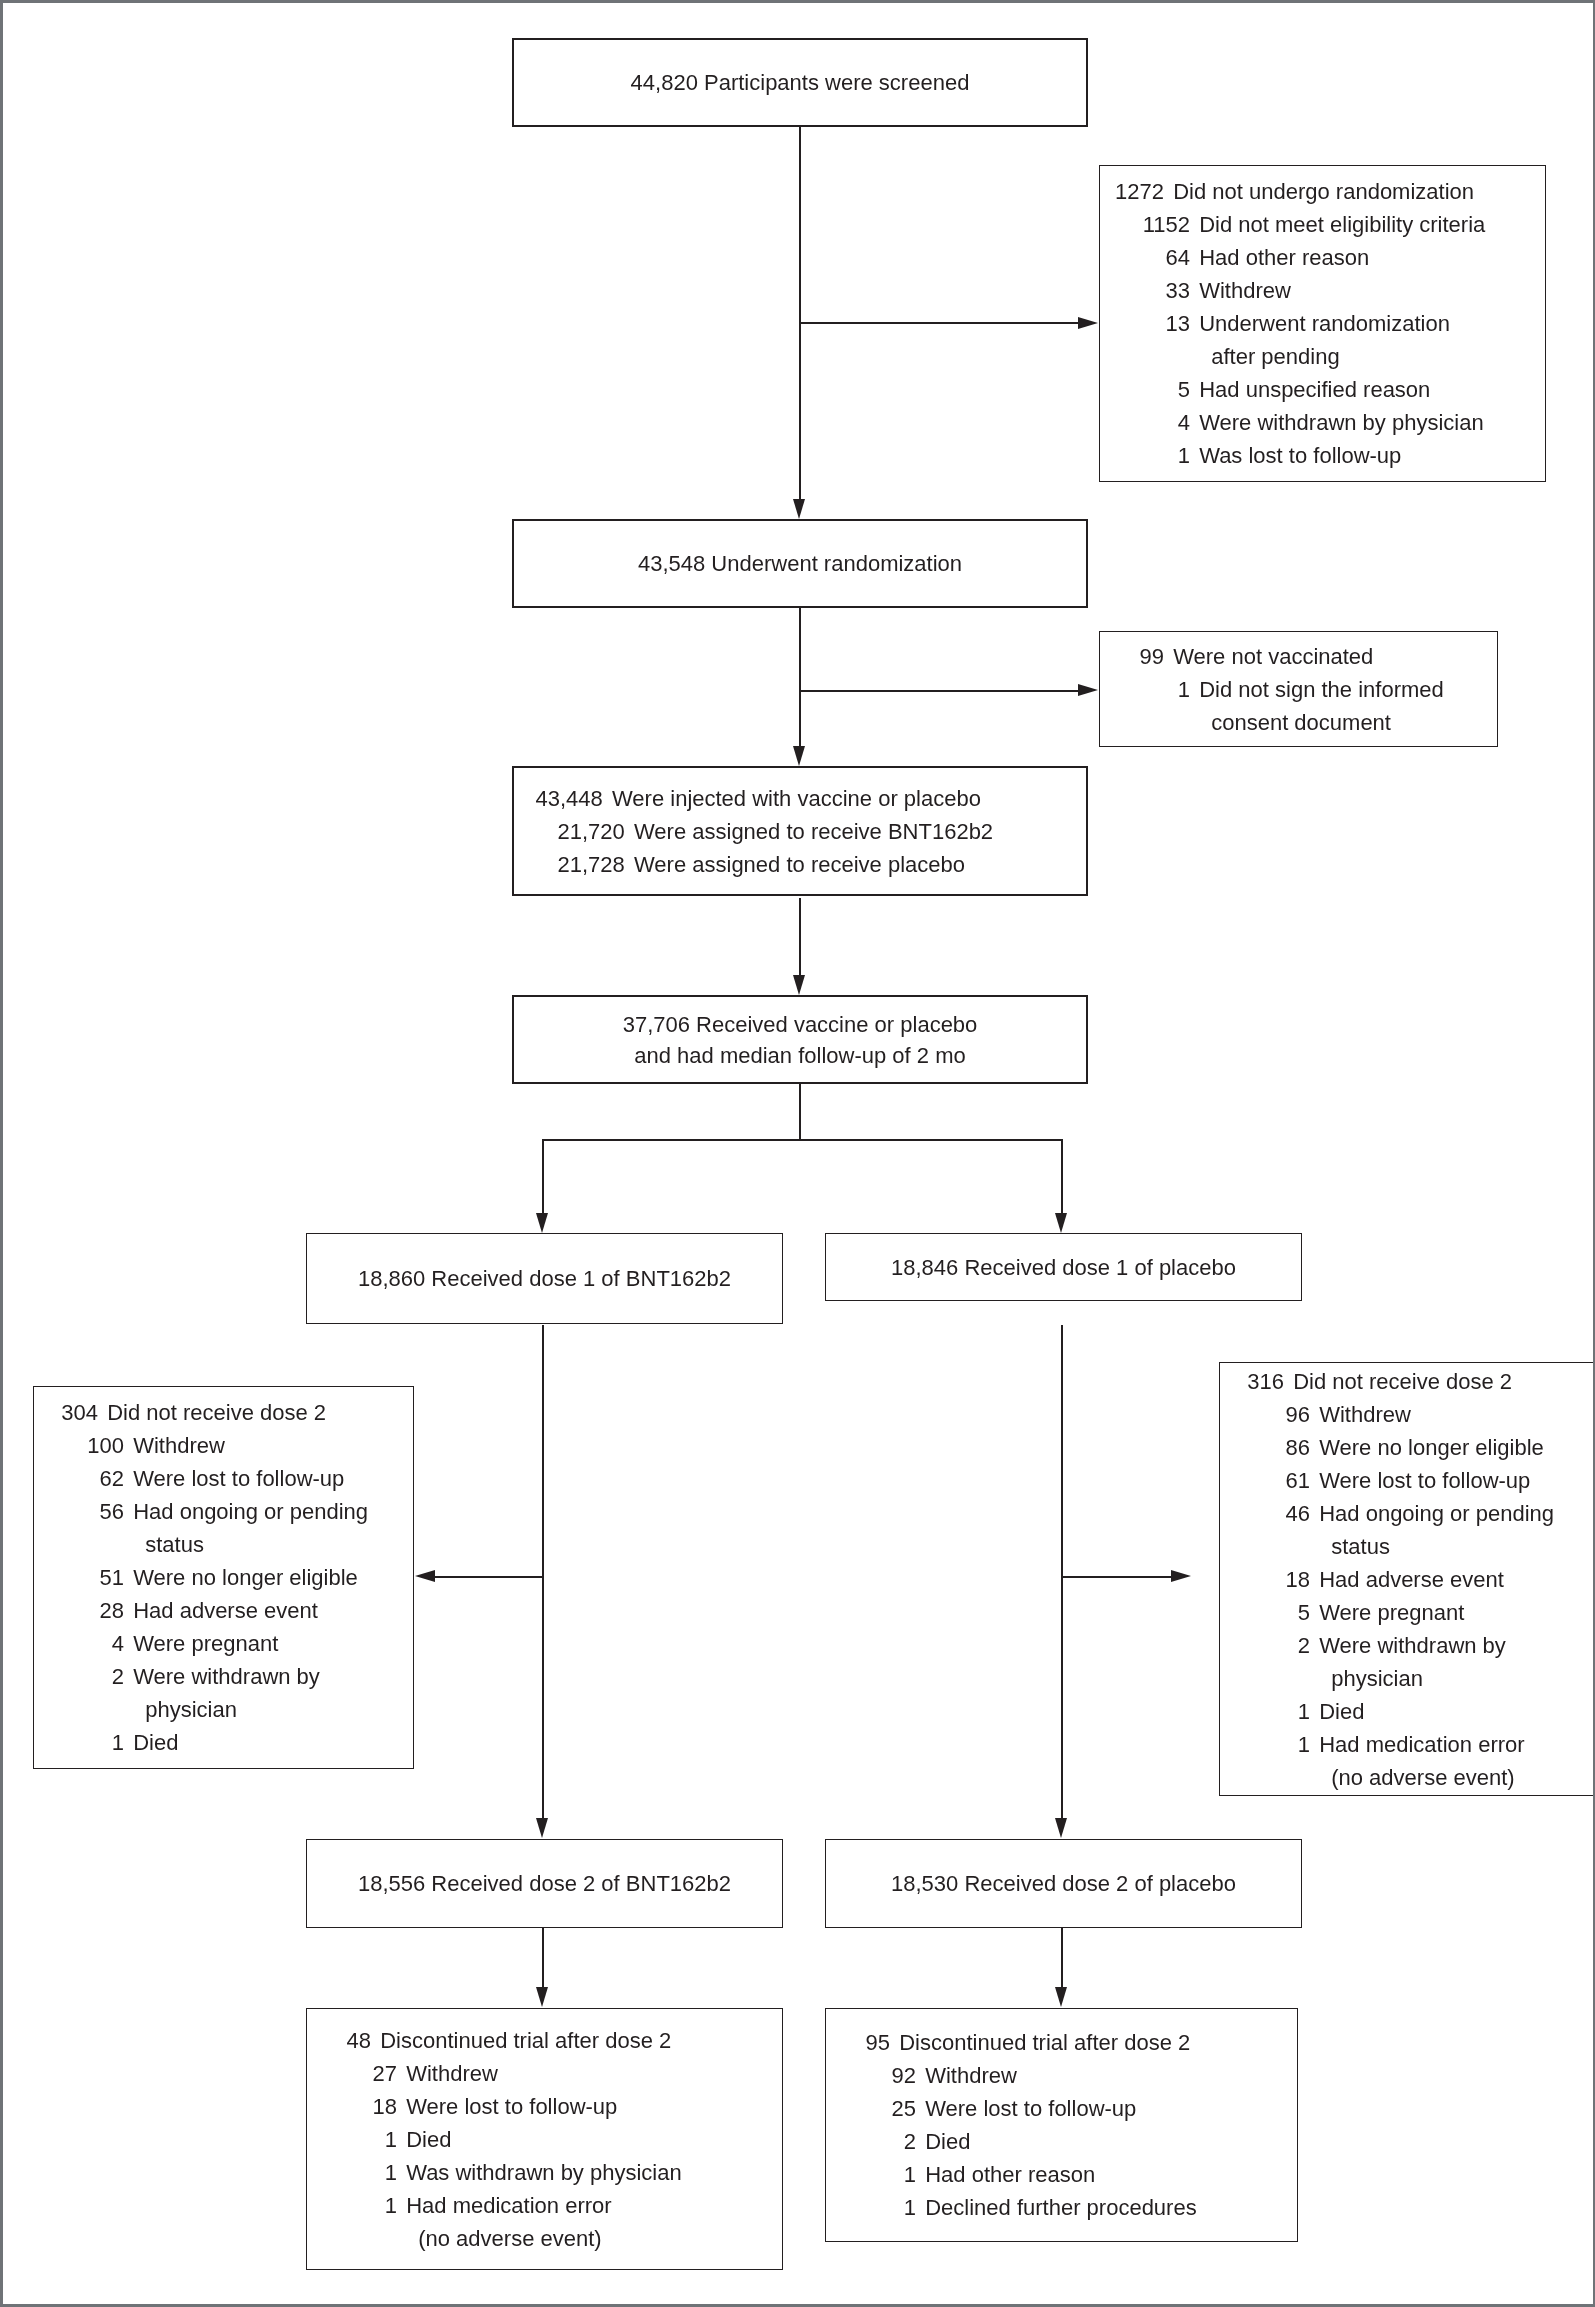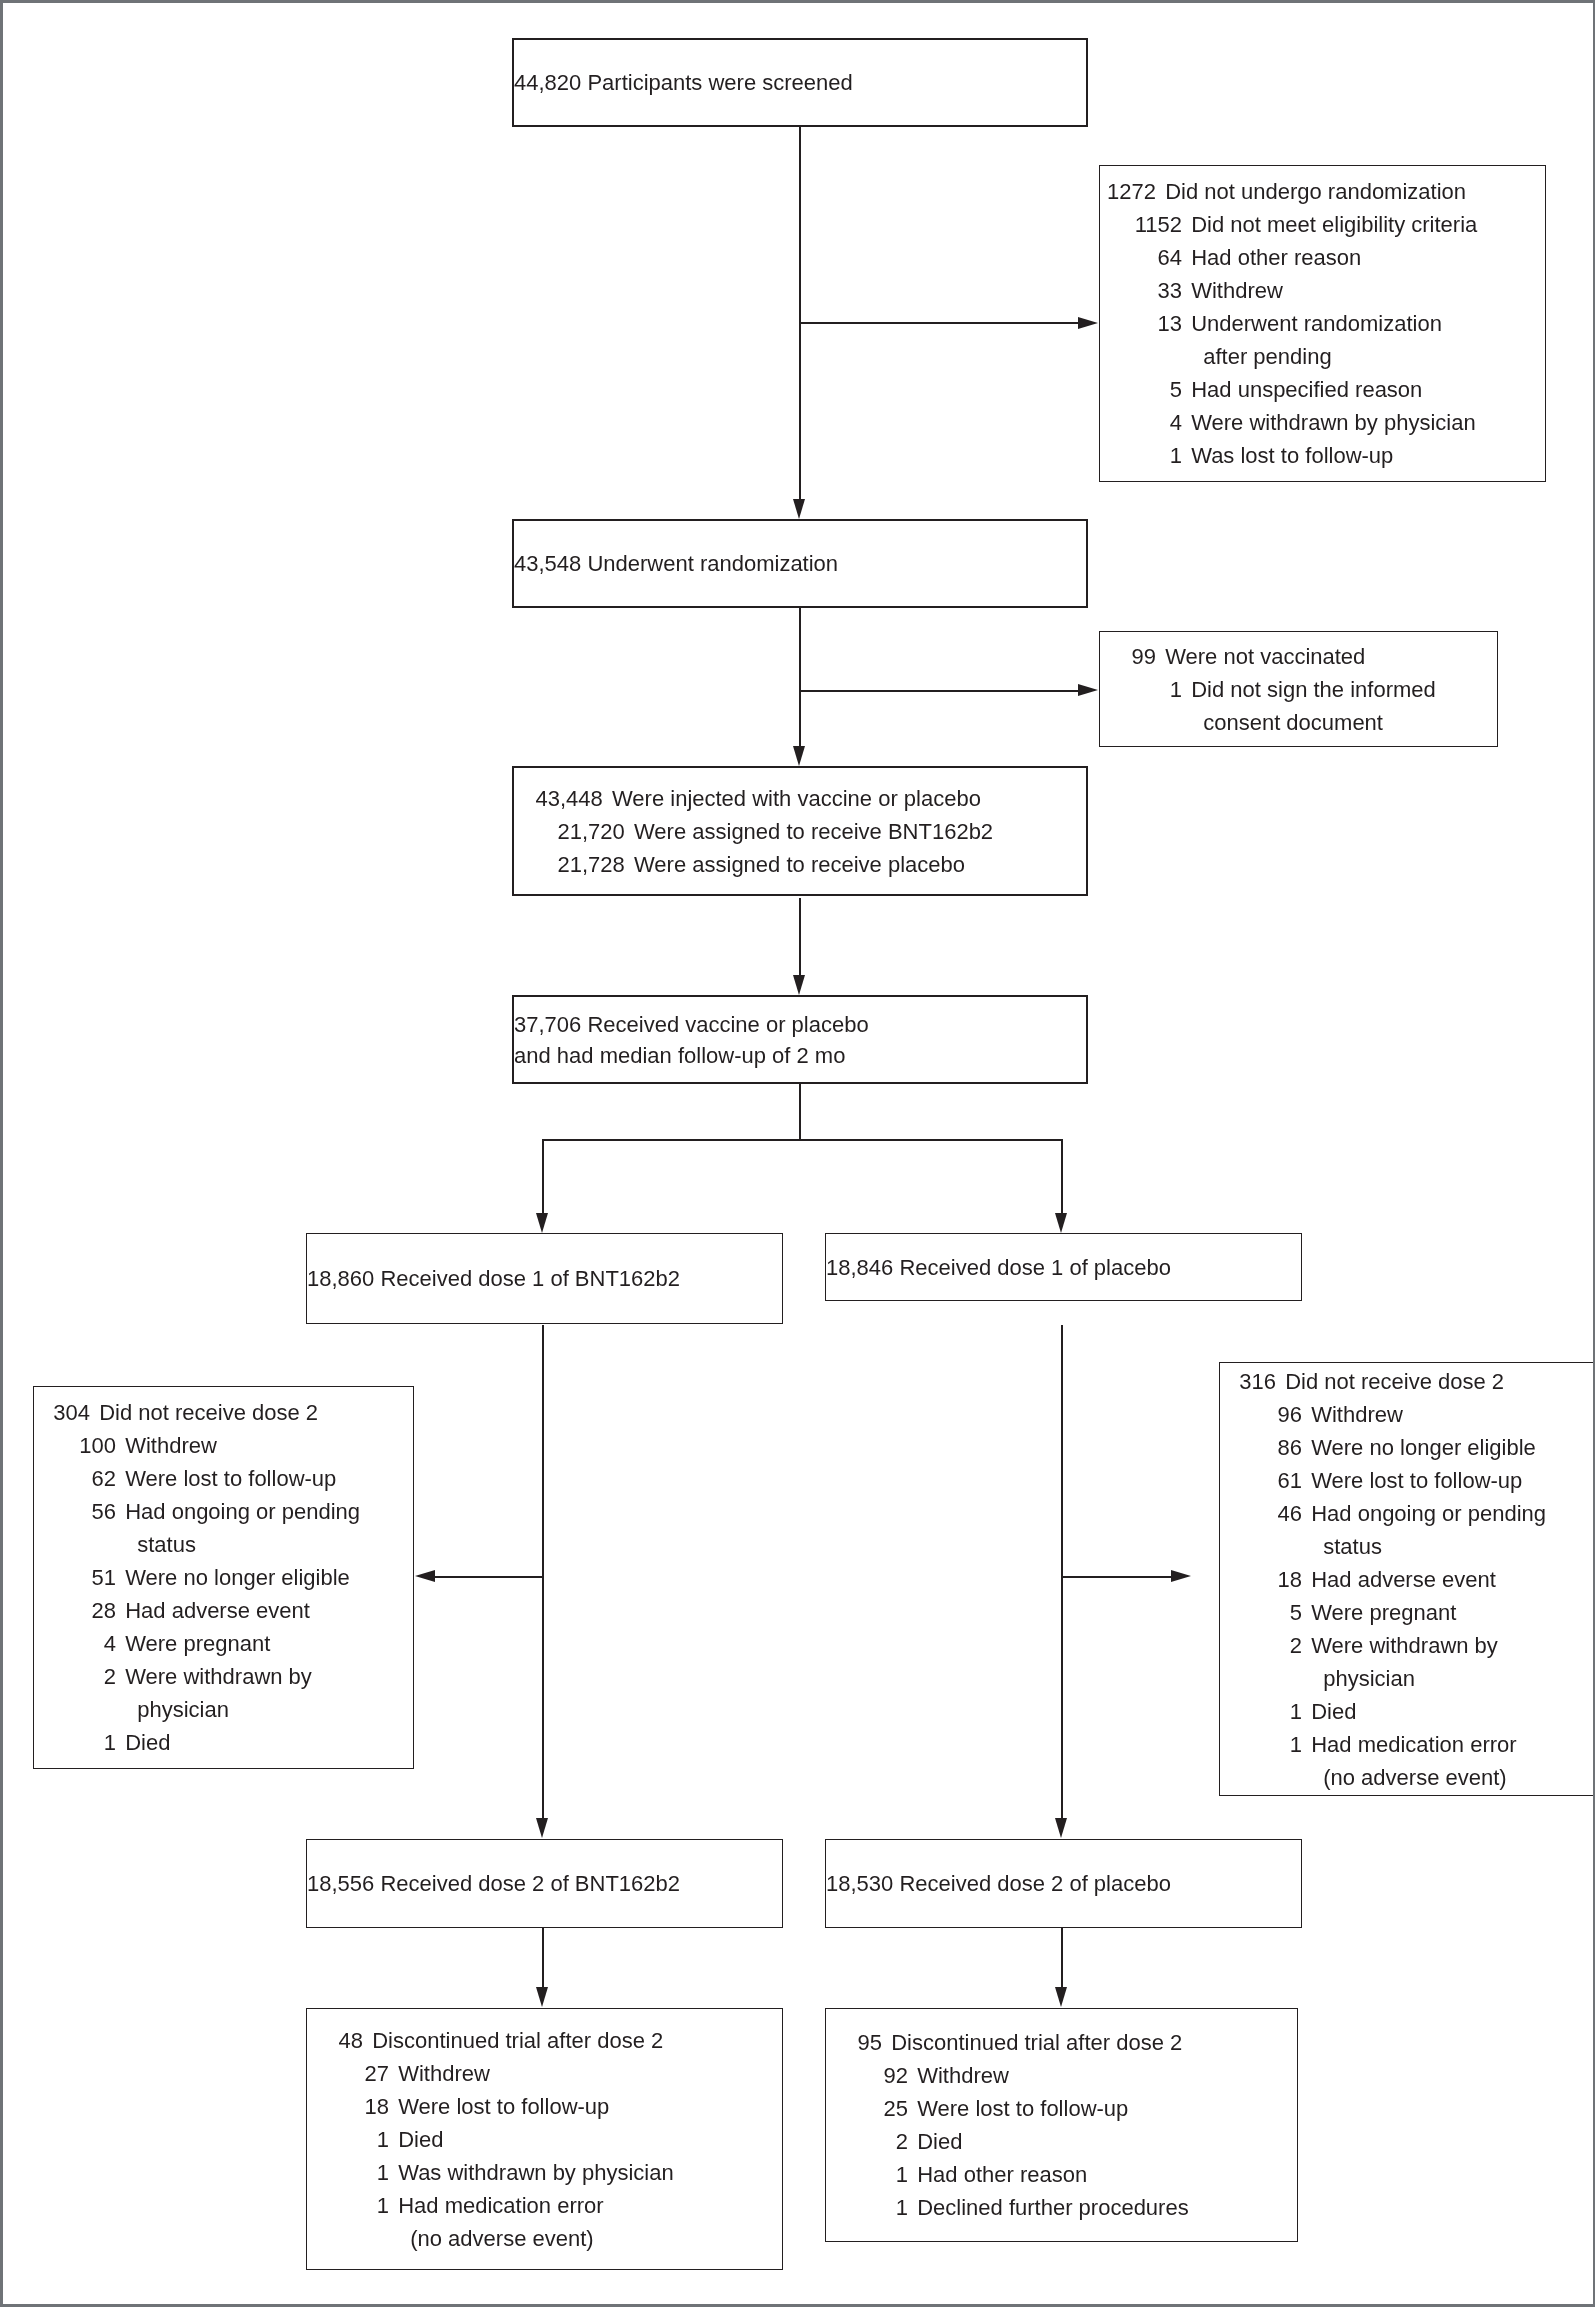--- a/index.html
+++ b/index.html
@@ -16,26 +16,26 @@
   }
   .box{
     position:absolute;
     box-sizing:border-box;
     background:#ffffff;
     border:1.8px solid #231f20;
   }
   .box.heavy{border-width:2.8px;}
   .center-text{
     display:flex;flex-direction:column;
-    align-items:flex-start;justify-content:center;
+    align-items:center;justify-content:center;
     text-align:center;line-height:31px;
   }
   .lines{
     display:flex;flex-direction:column;justify-content:center;
-    padding-left:4px;
+    padding-left:12px;
   }
   .lines.pad-lg{padding-left:14.8px;}
   .row{display:flex;line-height:33px;white-space:nowrap;}
   .row .num{flex:none;text-align:right;margin-right:9.2px;}
   .row.lvl0 .num{width:52px;}
   .row.lvl1 .num{width:78px;}
   .row.cont .num{width:78px;}
   .row.cont .txt{padding-left:12px;}
   .wide-num .row.lvl0 .num{width:74px;}
   .wide-num .row.lvl1 .num{width:96px;}

